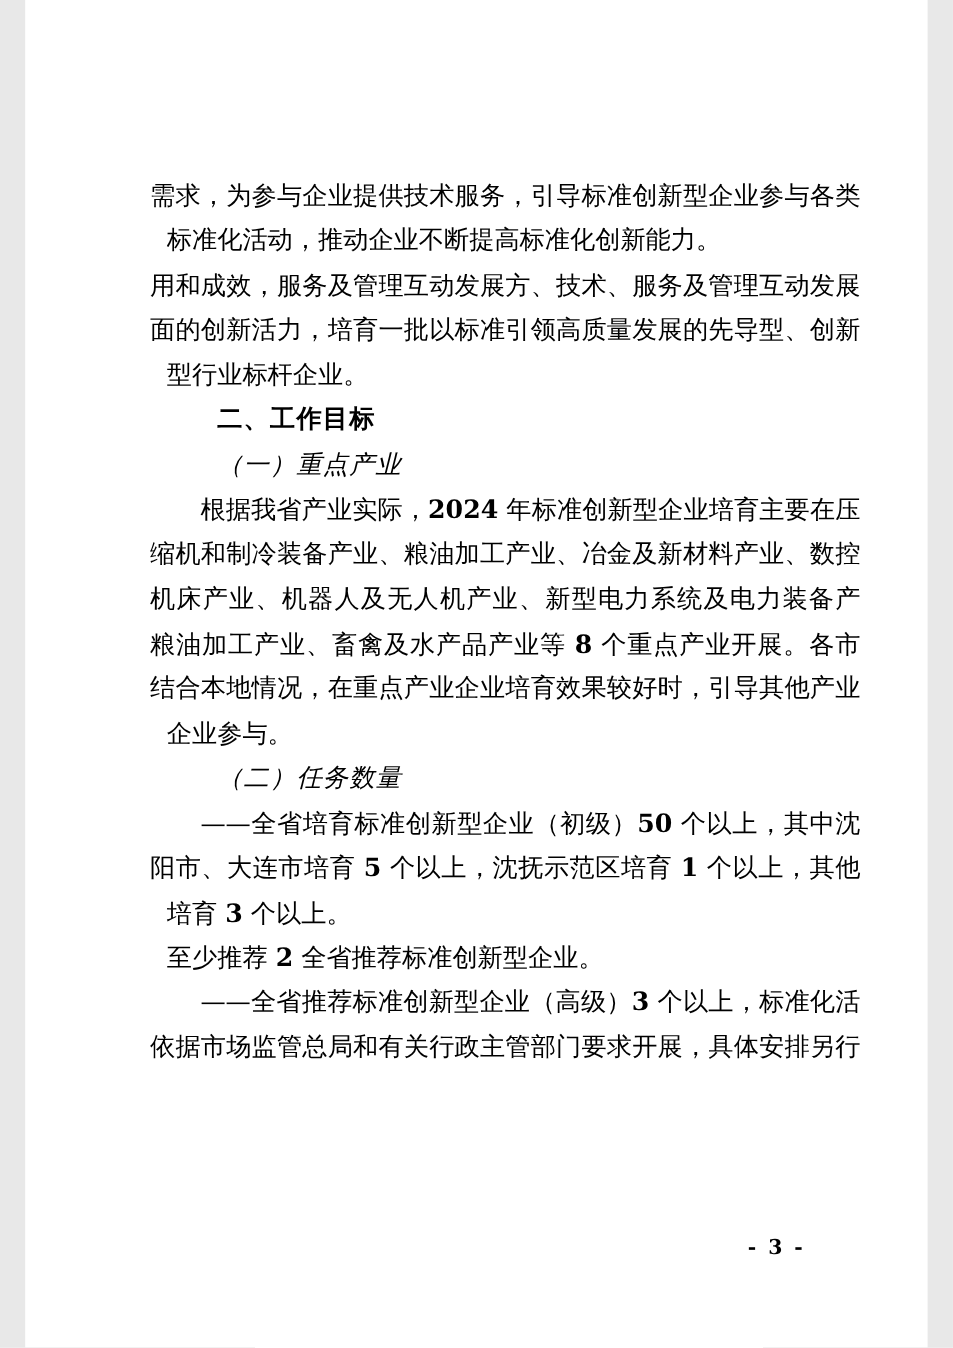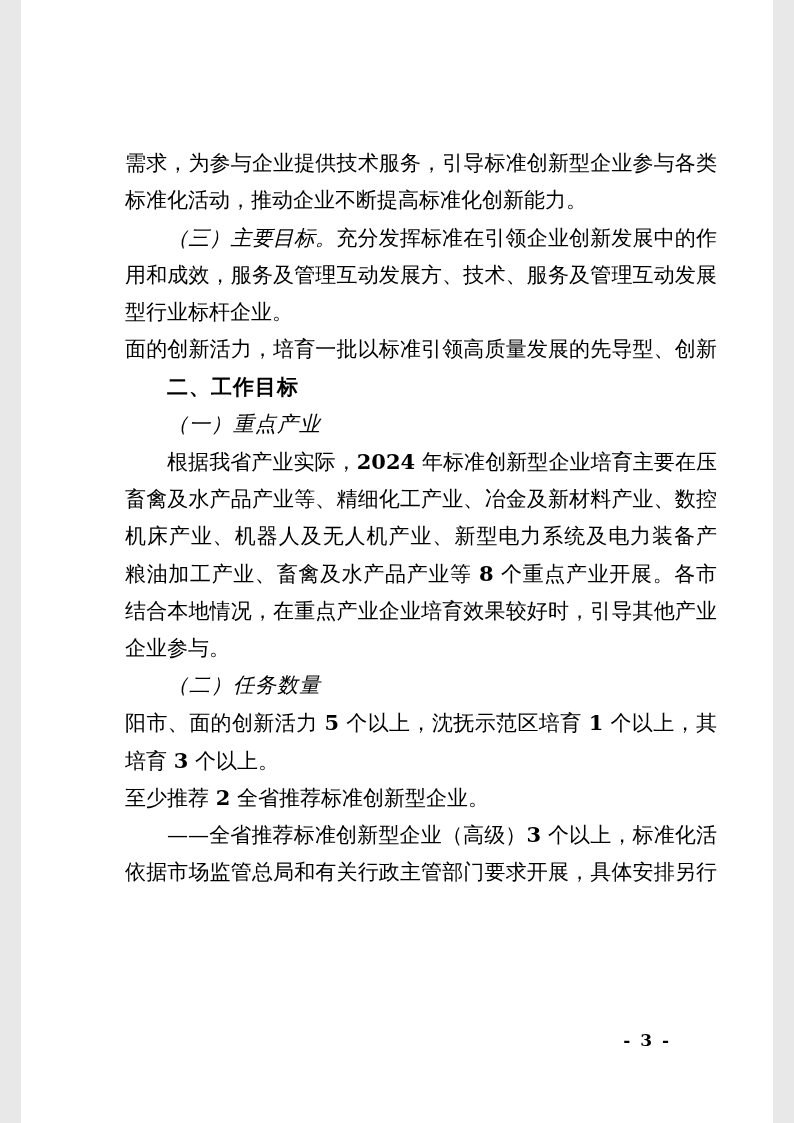--- a/index.html
+++ b/index.html
@@ -30,20 +30,21 @@
     white-space: pre-wrap;
     overflow: hidden;
   }
   .line.align-justify {
     text-align: justify;
     text-align-last: justify;
   }
   .line.align-left {
     text-align: left;
     text-align-last: left;
+    margin-left: 14px;
   }
   .line.indent {
     text-indent: 42px;
   }
   .line.style-h1 {
     font-family: "DejaVu Sans", sans-serif;
     font-weight: 700;
     letter-spacing: 1px;
   }
   .line.style-h2 {
@@ -68,33 +69,33 @@
     letter-spacing: 2px;
   }
 </style>
 </head>
 <body>
 
 <div class="page">
   <div class="content" id="doc-body">
       <div class="line style-body align-justify"><span>需求，为参与企业提供技术服务，引导标准创新型企业参与各类</span></div>
       <div class="line style-body align-left"><span>标准化活动，推动企业不断提高标准化创新能力。</span></div>
-      <div class="line style-body align-justify indent"><span class="seg-k">（三）主要目标。</span><span>充分发挥标准在引领企业创新发展中的作</span></div>
       <div class="line style-body align-justify"><span>用和成效，服务及管理互动发展方、技术、服务及管理互动发展方</span></div>
+      <div class="line style-body align-justify"><span>面的创新活力，培育一批以标准引领高质量发展的先导型、创新</span></div>
       <div class="line style-body align-left"><span>型行业标杆企业。</span></div>
-      <div class="line style-body align-justify"><span>面的创新活力，培育一批以标准引领高质量发展的先导型、创新</span></div>
       <div class="line style-h1 align-left indent"><span>二、工作目标</span></div>
       <div class="line style-h2 align-left indent"><span>（一）重点产业</span></div>
       <div class="line style-body align-justify indent"><span>根据我省产业实际，</span><span class="seg-b">2024</span><span> 年标准创新型企业培育主要在压</span></div>
-      <div class="line style-body align-justify"><span>畜禽及水产品产业等、精细化工产业、冶金及新材料产业、数控</span></div>
+      <div class="line style-body align-justify"><span>缩机和制冷装备产业、粮油加工产业、冶金及新材料产业、数控</span></div>
       <div class="line style-body align-justify"><span>机床产业、机器人及无人机产业、新型电力系统及电力装备产业、</span></div>
       <div class="line style-body align-justify"><span>粮油加工产业、畜禽及水产品产业等 </span><span class="seg-b">8</span><span> 个重点产业开展。各市可</span></div>
       <div class="line style-body align-justify"><span>结合本地情况，在重点产业企业培育效果较好时，引导其他产业</span></div>
       <div class="line style-body align-left"><span>企业参与。</span></div>
       <div class="line style-h2 align-left indent"><span>（二）任务数量</span></div>
-      <div class="line style-body align-justify"><span>阳市、面的创新活力 </span><span class="seg-b">5</span><span> 个以上，沈抚示范区培育 </span><span class="seg-b">1</span><span> 个以上，其他市</span></div>
+      <div class="line style-body align-justify indent"><span>——全省培育标准创新型企业（初级）</span><span class="seg-b">50</span><span> 个以上，其中沈</span></div>
+      <div class="line style-body align-justify"><span>阳市、大连市培育 </span><span class="seg-b">5</span><span> 个以上，沈抚示范区培育 </span><span class="seg-b">1</span><span> 个以上，其他市</span></div>
       <div class="line style-body align-left"><span>培育 </span><span class="seg-b">3</span><span> 个以上。</span></div>
       <div class="line style-body align-left"><span>至少推荐 </span><span class="seg-b">2</span><span> 全省推荐标准创新型企业。</span></div>
       <div class="line style-body align-justify indent"><span>——全省推荐标准创新型企业（高级）</span><span class="seg-b">3</span><span> 个以上，标准化活动</span></div>
       <div class="line style-body align-justify"><span>依据市场监管总局和有关行政主管部门要求开展，具体安排另行</span></div>
     </div>
   <div class="footer">- 3 -</div>
 </div>
 
 </body></html>

